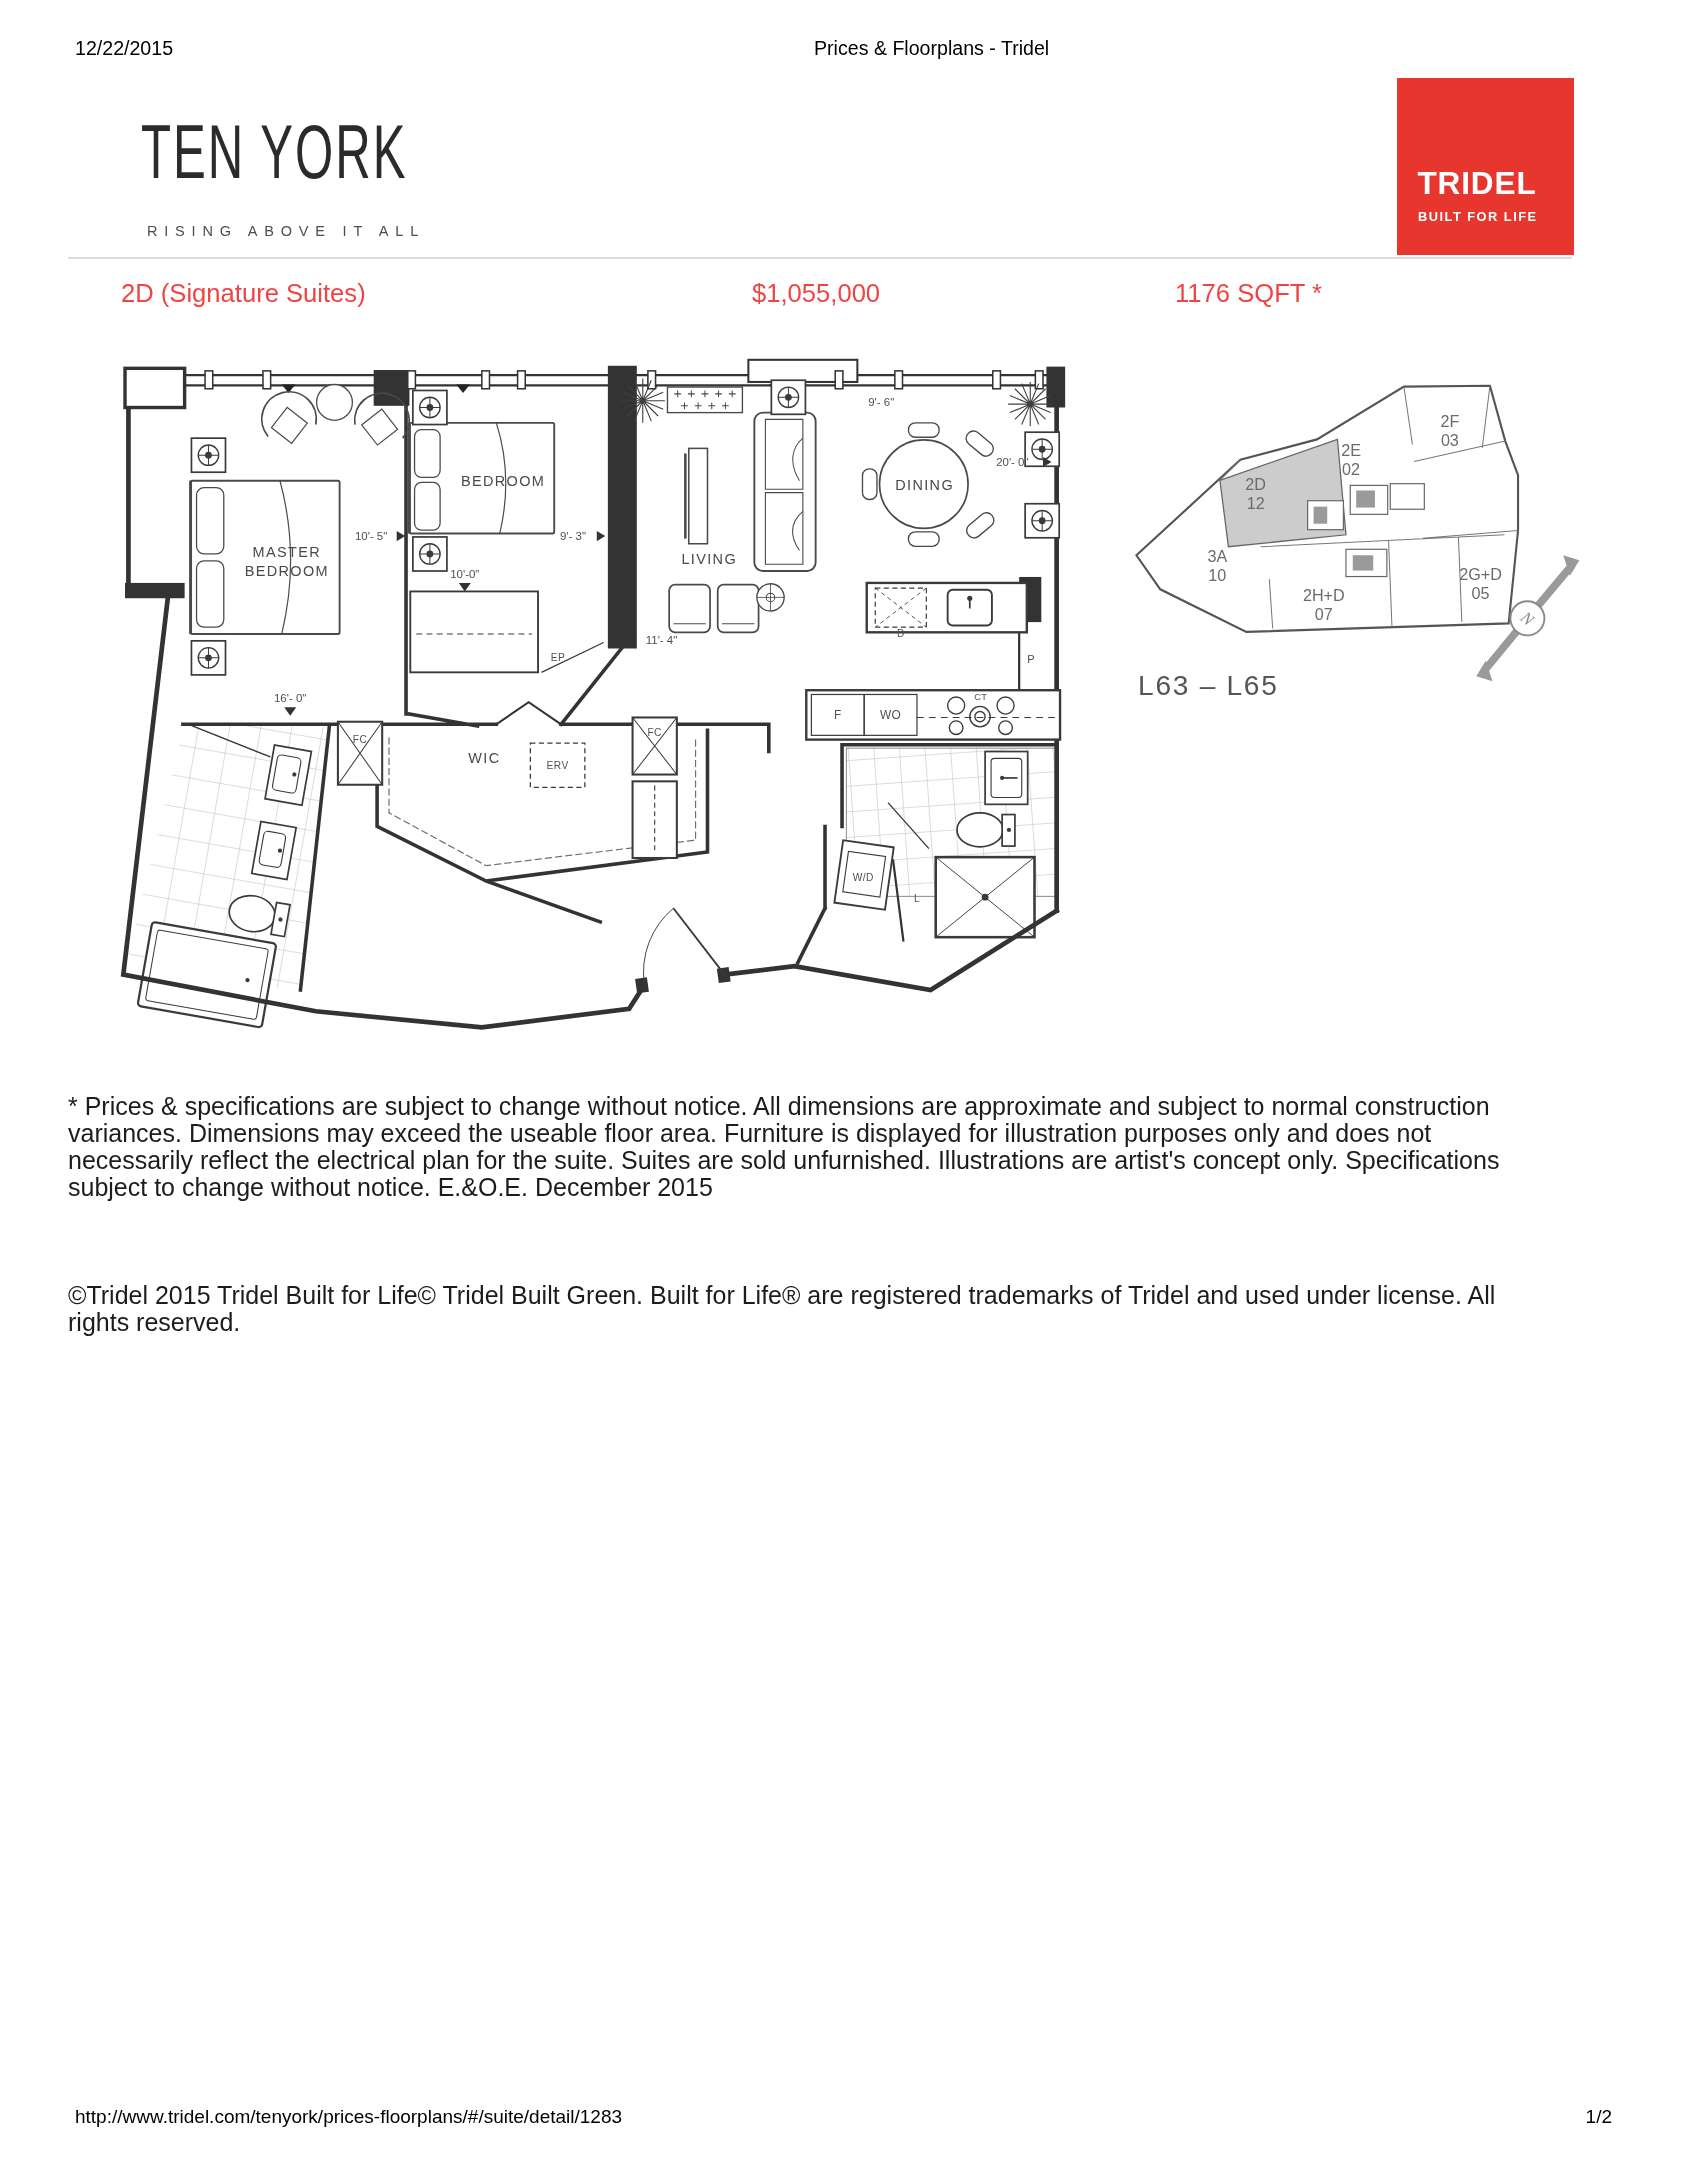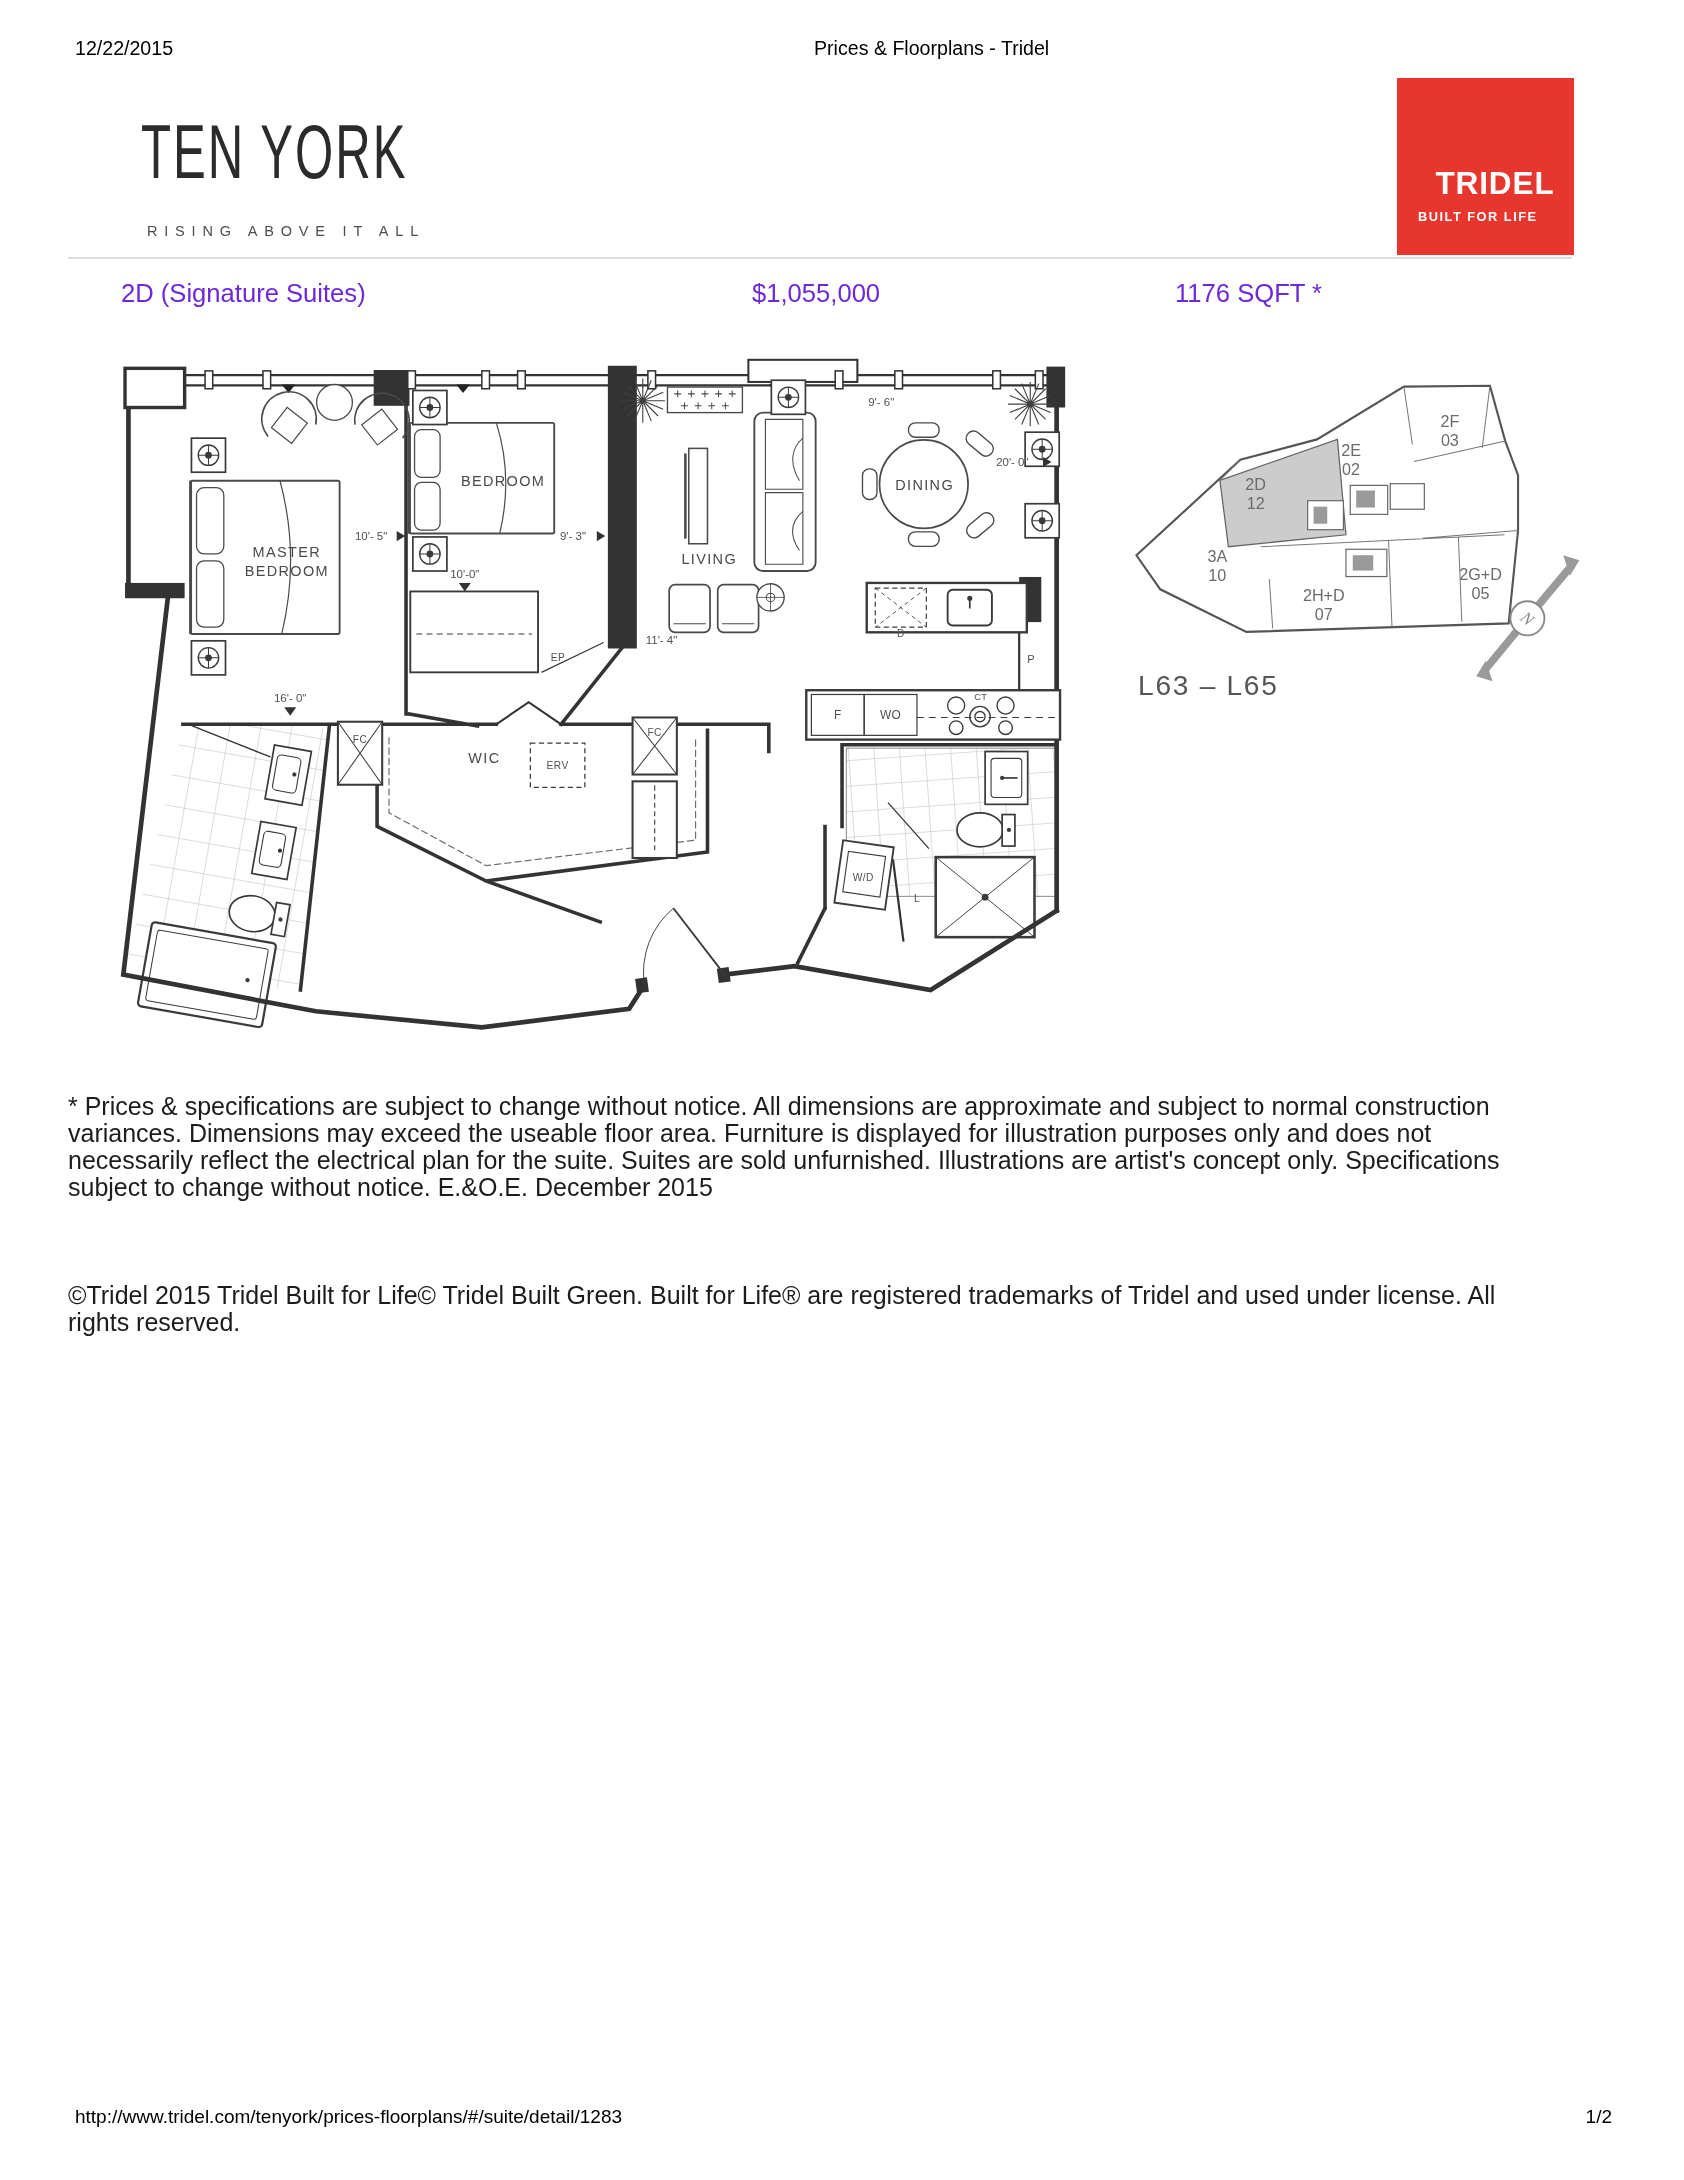--- a/index.html
+++ b/index.html
@@ -5,42 +5,42 @@
   html,body{margin:0;padding:0;background:#fff;}
   body{position:relative;width:1685px;height:2181px;font-family:"Liberation Sans",sans-serif;color:#111;overflow:hidden;}
   .abs{position:absolute;}
   .print-meta{font-size:19.6px;color:#000;text-align:center;}
   .tenyork-name{font-size:63px;letter-spacing:2.6px;font-weight:400;color:#2b2b2e;transform:scale(.78,1.22);transform-origin:left top;font-family:"Liberation Sans",sans-serif;white-space:nowrap;}
   .tenyork-tag{font-size:14.5px;letter-spacing:6.8px;color:#4d4d4d;white-space:nowrap;margin-top:27px;}
   .tridel-box{width:177px;height:177px;}
   .tridel-name{font-size:31.5px;font-weight:700;color:#fff;letter-spacing:0.9px;font-family:"Liberation Sans",sans-serif;}
   .tridel-tag{font-size:12.8px;font-weight:700;color:#fff;letter-spacing:1.5px;margin-top:1.7px;}
   .rule{height:1.7px;background:#dcdcdc;}
-  .suite-row span{font-size:25.6px;color:#6d28d9;}
+  .suite-row span{font-size:25.6px;color:#ef4444;}
   .legal{font-size:25px;line-height:27px;color:#1c1c1c;width:1489px;}
   .room-lbl{font-size:17px;letter-spacing:1.6px;fill:#4a4a4a;font-family:"Liberation Sans",sans-serif;}
   .dim-lbl{font-size:13.5px;fill:#4f4f4f;font-family:"Liberation Sans",sans-serif;}
   .sm-lbl{font-size:12px;letter-spacing:.5px;fill:#4f4f4f;font-family:"Liberation Sans",sans-serif;}
   .kp-lbl{font-size:19px;fill:#6b6b6b;font-family:"Liberation Sans",sans-serif;}
   .kp-floors{font-size:33px;fill:#555;letter-spacing:2px;font-family:"Liberation Sans",sans-serif;}
   svg{overflow:visible;}
 </style>
 </head>
 <body>
 
 <div class="abs print-meta" style="left:75px;top:37px;">12/22/2015</div>
 <div class="abs print-meta" style="left:778px;top:37px;margin-left:36px;">Prices &amp; Floorplans - Tridel</div>
 
 <div class="abs" style="left:141px;top:107px;">
   <div class="tenyork-name">TEN YORK</div>
 </div>
 <div class="abs tenyork-tag" style="left:147px;top:196px;">RISING ABOVE IT ALL</div>
 
 <div class="abs tridel-box" style="left:1397px;top:78px;background:#e6362e;">
-  <div class="abs tridel-name" style="left:20.4px;top:87px;margin-left:18px;">TRIDEL</div>
+  <div class="abs tridel-name" style="left:20.4px;top:87px;">TRIDEL</div>
   <div class="abs tridel-tag" style="left:21px;top:129px;">BUILT FOR LIFE</div>
 </div>
 
 <div class="abs rule" style="left:68px;top:257px;width:1504px;"></div>
 
 <div class="abs suite-row" style="left:0;top:279px;width:1685px;">
   <span class="abs" style="left:121px;">2D (Signature Suites)</span>
   <span class="abs" style="left:752px;">$1,055,000</span>
   <span class="abs" style="left:1175px;">1176 SQFT *</span>
 </div>

